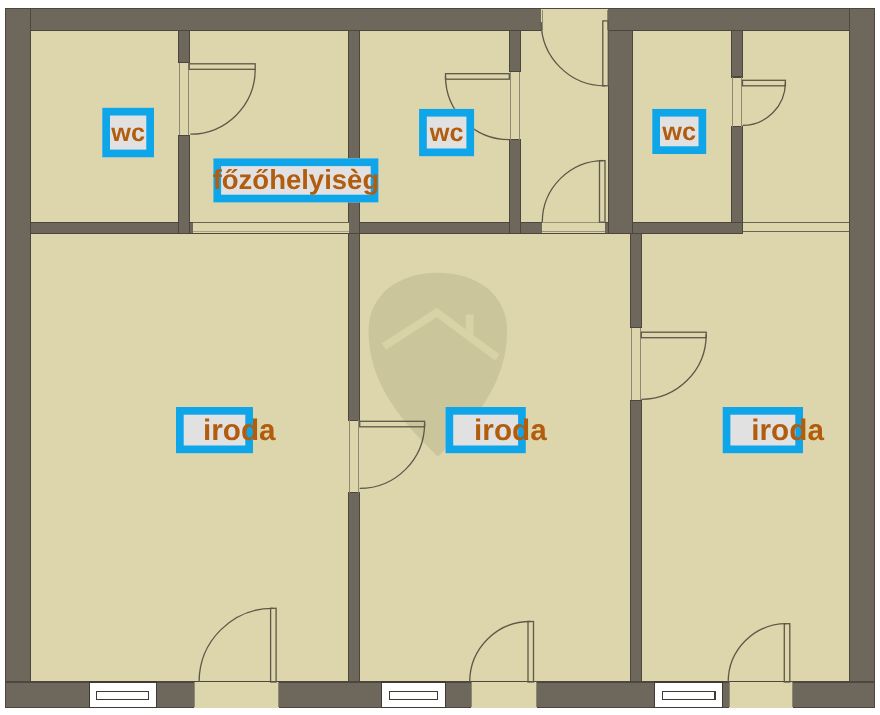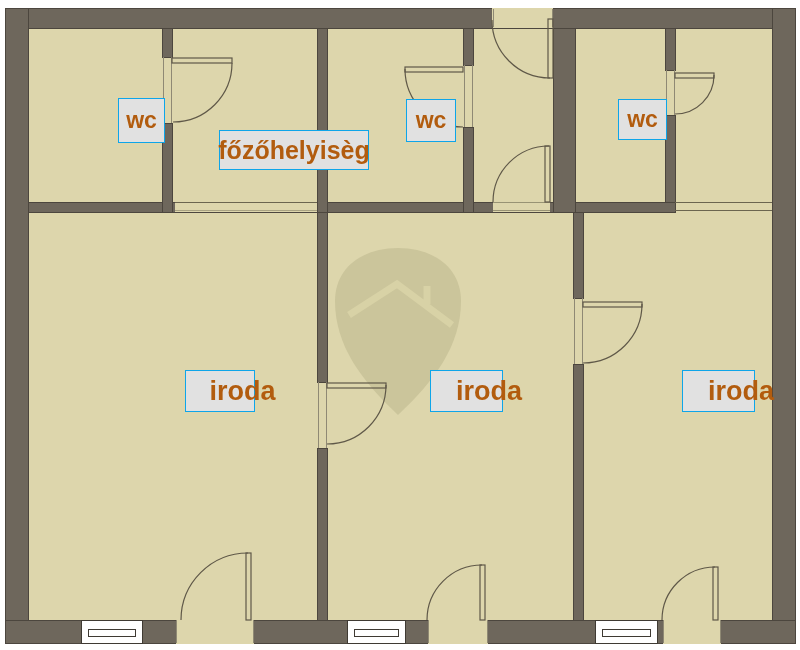--- a/index.html
+++ b/index.html
@@ -1,23 +1,23 @@
 <!DOCTYPE html>
 <html><head>
 <meta charset="utf-8">
 <style>
   html,body{margin:0;padding:0;background:#ffffff;}
   #plan{position:relative;width:800px;height:650px;background:#ffffff;overflow:hidden;
         font-family:"Liberation Sans",sans-serif;}
   #plan svg{position:absolute;left:0;top:0;}
   .room-label{
     position:absolute;display:flex;align-items:center;justify-content:center;
-    background:#e1e1e1;border:1px solid #0ea5e9;box-sizing:border-box;
+    background:#e1e1e1;border:7px solid #0ea5e9;box-sizing:border-box;
     color:#b25c0e;font-weight:700;font-family:"Liberation Sans",sans-serif;
-    white-space:nowrap;line-height:1;margin-left:25px;
+    white-space:nowrap;line-height:1;
   }
   .lbl-wc{font-size:23px;}
   .lbl-kitchen{font-size:25px;}
   .lbl-office{font-size:27px;padding-left:45px;}
 </style>
 </head>
 <body>
 
 <div id="plan">
 
@@ -127,21 +127,21 @@
       <rect x="88" y="629" width="47" height="7"></rect>
       <rect x="347" y="620" width="58" height="23"></rect>
       <rect x="354" y="629" width="44" height="7"></rect>
       <rect x="595" y="620" width="62" height="23"></rect>
       <rect x="602" y="629" width="48" height="7"></rect>
     </g>
   </svg>
 
   <div class="room-label lbl-wc" style="left:93px;  top:98px;  width:47px;  height:45px;">wc</div>
 
-  <div class="room-label lbl-kitchen" style="left:194px; top:130px; width:150px; height:40px;">főzőhelyisèg</div>
+  <div class="room-label lbl-kitchen" style="left:194px; top:144px; width:150px; height:40px;">főzőhelyisèg</div>
 
   <div class="room-label lbl-wc" style="left:381px; top:99px;  width:50px;  height:43px;">wc</div>
 
   <div class="room-label lbl-wc" style="left:593px; top:99px;  width:49px;  height:41px;">wc</div>
 
   <div class="room-label lbl-office" style="left:160px; top:370px; width:70px;  height:42px;">iroda</div>
 
   <div class="room-label lbl-office" style="left:405px; top:370px; width:73px;  height:42px;">iroda</div>
 
   <div class="room-label lbl-office" style="left:657px; top:370px; width:73px;  height:42px;">iroda</div>

